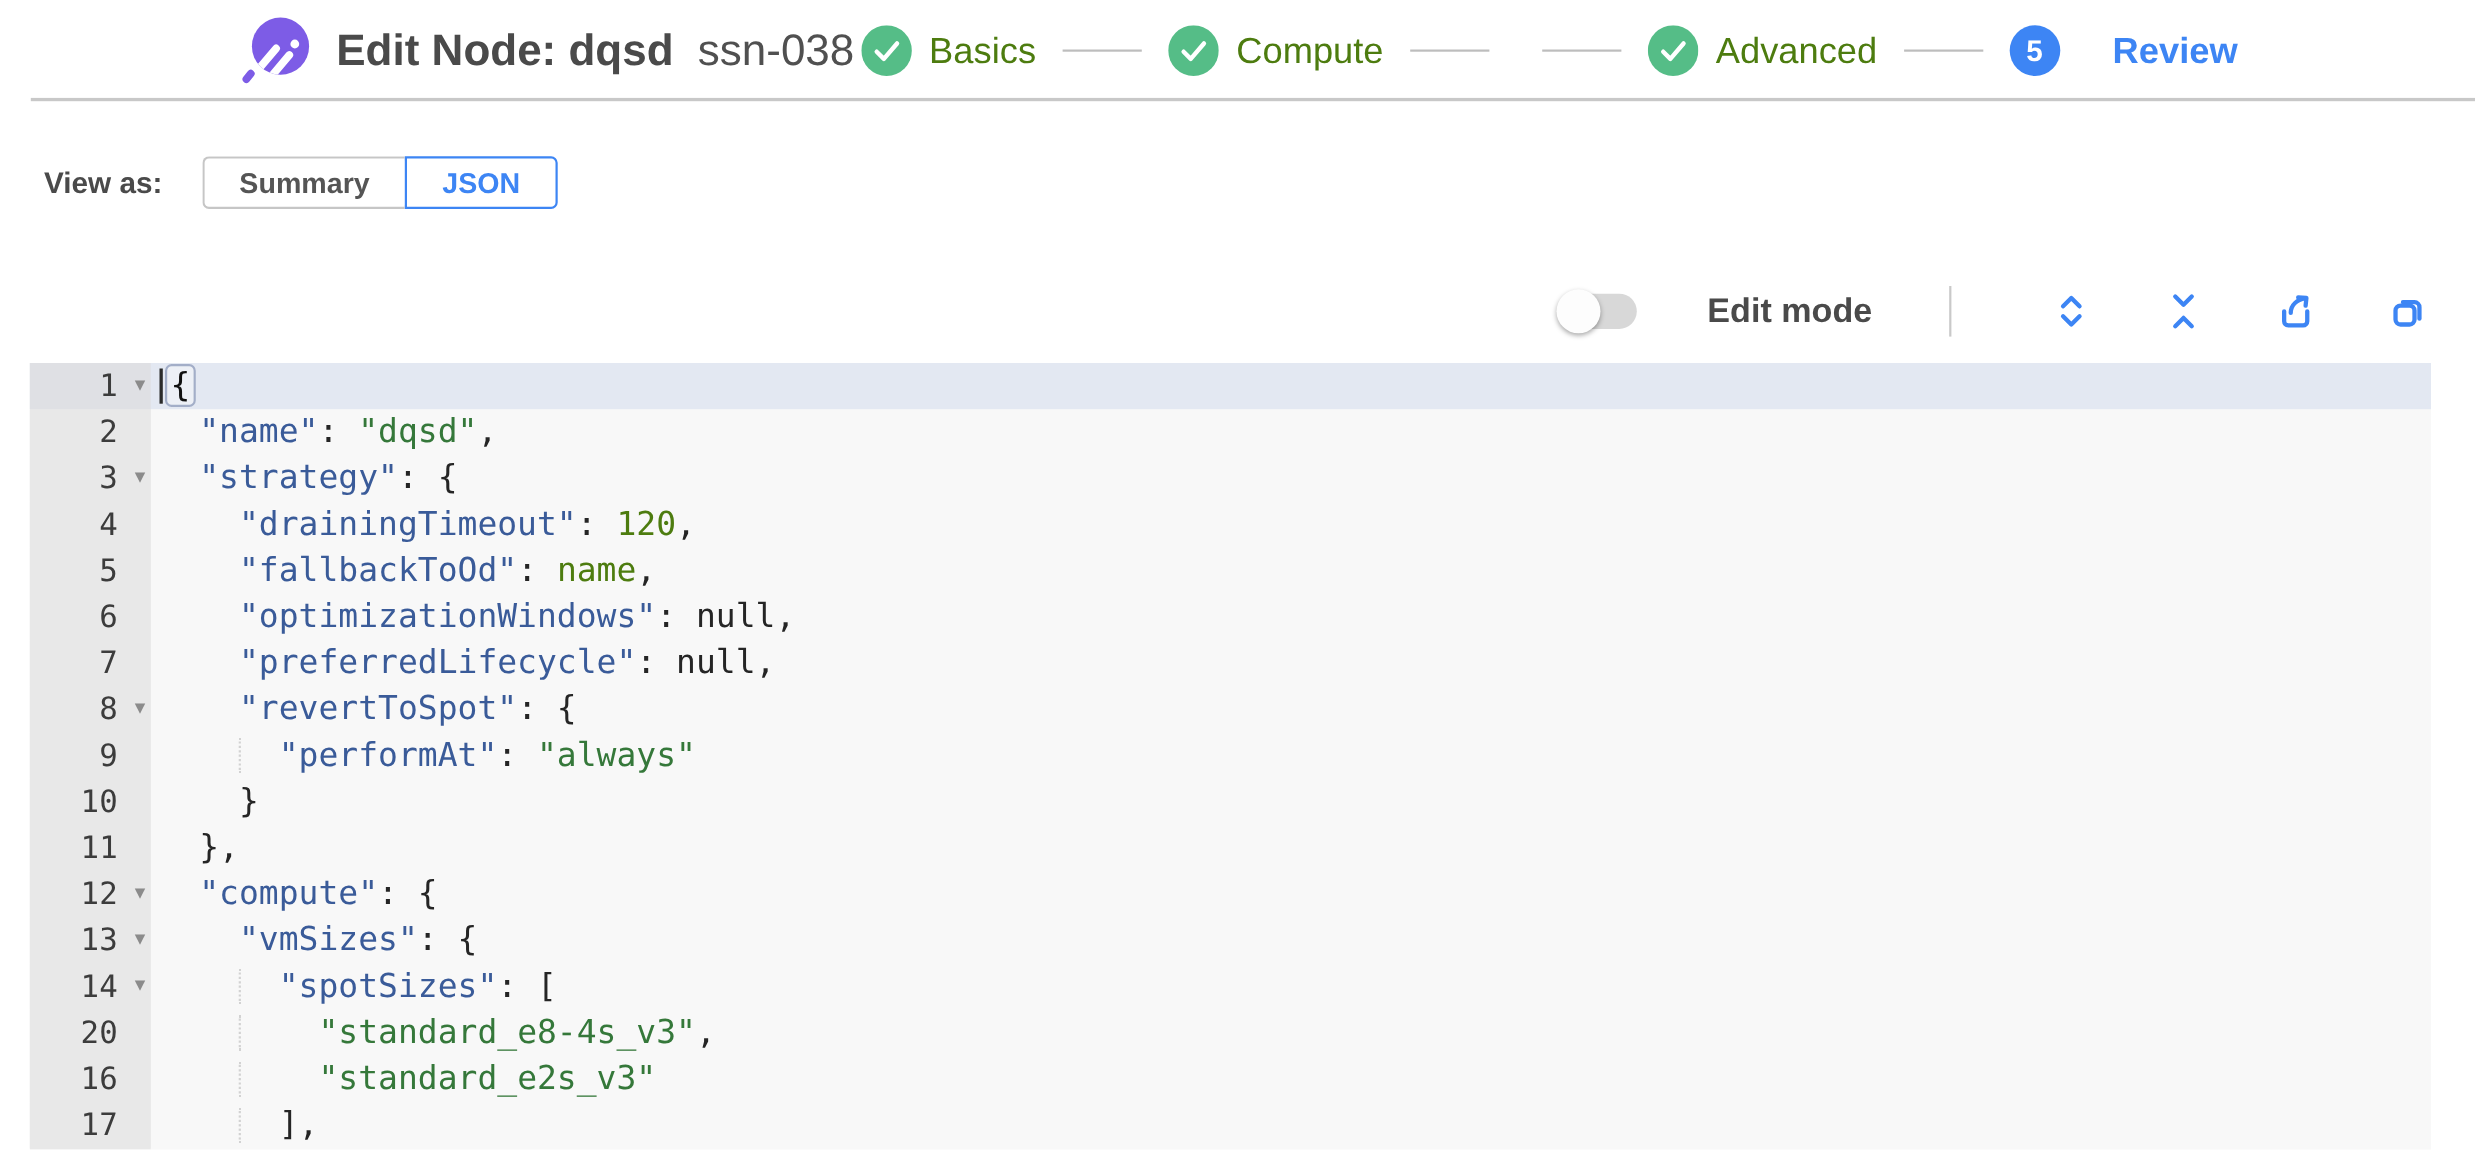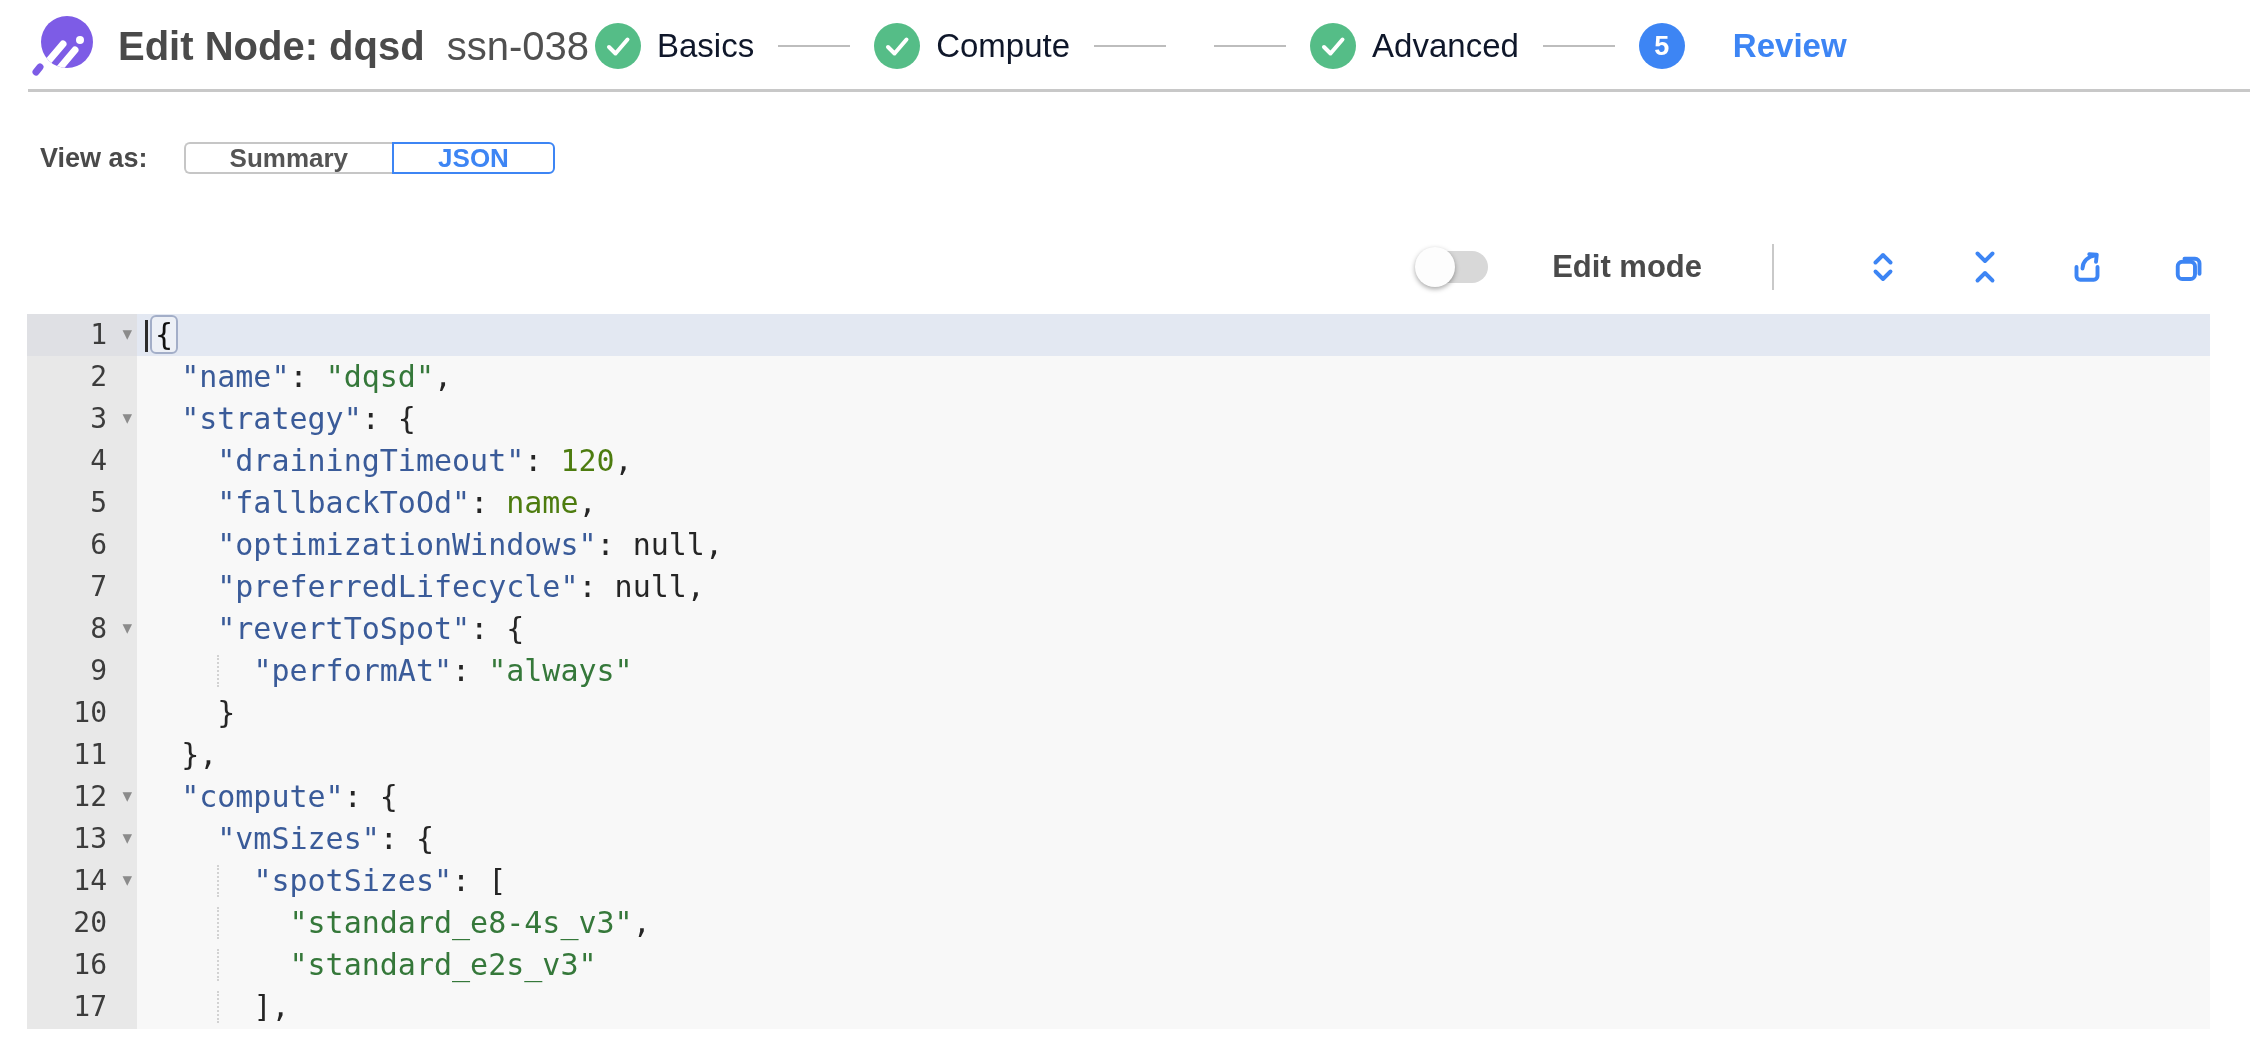--- a/index.html
+++ b/index.html
@@ -1,41 +1,41 @@
 <!DOCTYPE html>
 <html><head>
 <meta charset="utf-8">
 <style>
   * { margin:0; padding:0; box-sizing:border-box; }
   html,body { width:2250px; height:1048px; overflow:hidden; background:#ffffff;
               font-family:"Liberation Sans", sans-serif; }
 
   
-  .header { height:92px; display:flex; align-items:center; padding-left:30px; position:relative; }
+  .header { height:92px; display:flex; align-items:center; padding-left:30px; position:relative;justify-content:center; }
   .header-rule { position:absolute; left:28px; right:0; bottom:0; height:3px; background:#c8c8c8; }
   .logo { width:64px; height:64px; flex:none; }
   .title-wrap { display:flex; align-items:baseline; overflow:hidden; white-space:nowrap;
                 flex:0 1 auto; min-width:0; margin-left:24px; }
   .page-title { font-size:40px; font-weight:bold; color:#4a4a4a; }
   .page-subtitle { font-size:40px; font-weight:400; color:#505050; margin-left:22px; }
 
   .stepper { display:flex; align-items:center; flex:none; margin-left:6px; padding-right:28px; }
   .step { display:flex; align-items:center; cursor:pointer; }
   .step-circle { width:46px; height:46px; flex:none; }
   .step-circle-num { width:46px; height:46px; border-radius:50%; background:#3d85f4; color:#fff;
                      font-size:27px; font-weight:bold; display:flex; align-items:center; justify-content:center; }
-  .step-label { font-size:33px; color:#0f172a; margin-left:16px; }
+  .step-label { font-size:33px; color:#4d7c0f; margin-left:16px; }
   .step.current .step-label { color:#3d85f4; font-weight:bold;margin-left:48px; }
   .step-connector { width:72px; height:2px; background:#bdbdbd; margin:0 24px; flex:none; }
 
   
   .viewas-row { display:flex; align-items:center; margin-top:50px; padding-left:40px; }
   .viewas-label { font-size:27px; font-weight:bold; color:#4a4a4a; }
   .seg-group { display:flex; margin-left:36px; }
-  .seg-btn { height:32px; padding:0 44px; background:#fff; font-size:26px; font-weight:bold;
+  .seg-btn { height:48px; padding:0 32px; background:#fff; font-size:26px; font-weight:bold;
              color:#555; border:2px solid #c6c6c6; display:flex; align-items:center; cursor:pointer; }
   .seg-btn.first { border-radius:6px 0 0 6px; border-right:none; }
   .seg-btn.selected { border:2px solid #3d85f4; color:#3d85f4; border-radius:0 6px 6px 0; }
 
   
   .toolbar-row { display:flex; align-items:center; justify-content:flex-end;
                  margin-top:62px; height:62px; padding-right:40px;gap:40px; }
   .switch { width:70px; height:32px; border-radius:16px; background:#d8d8d8; position:relative;
             cursor:pointer; flex:none; }
   .switch-knob { width:40px; height:40px; border-radius:50%; background:#fdfdfd; position:absolute;

